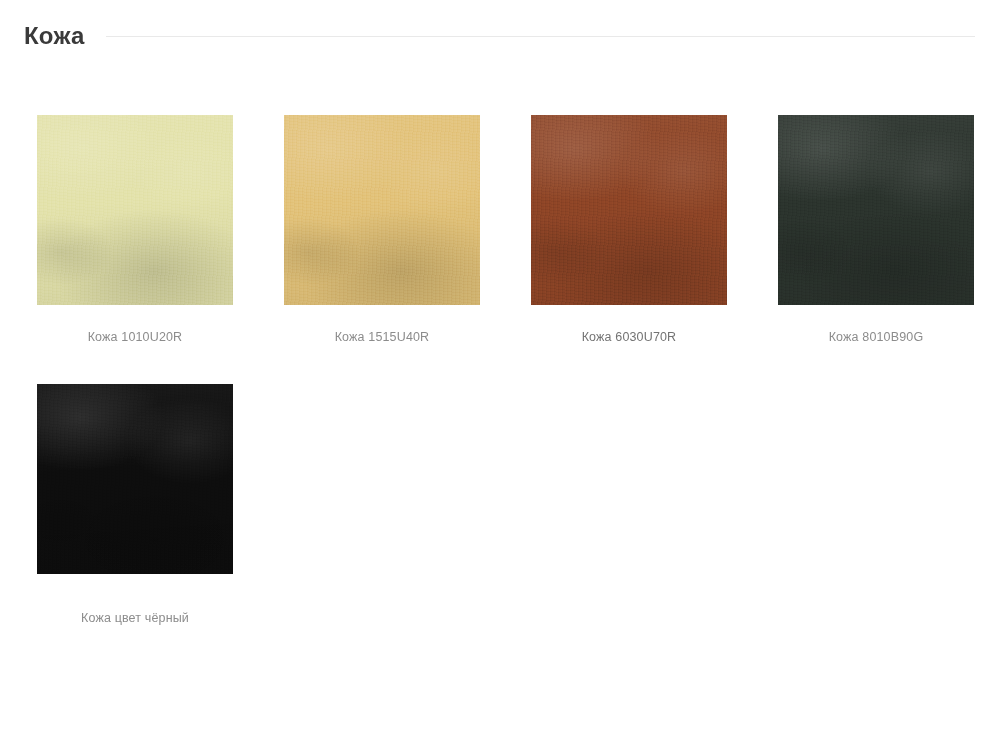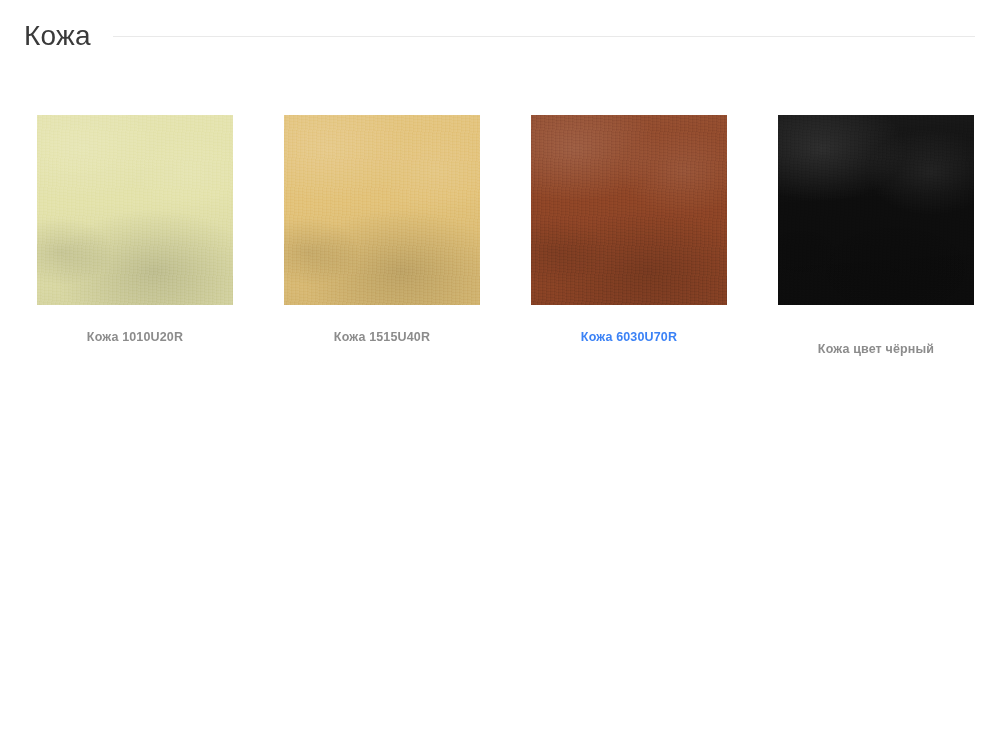--- a/index.html
+++ b/index.html
@@ -23,22 +23,22 @@
     left: 0;
     top: 0;
     width: 1000px;
     height: 72px;
     display: flex;
     align-items: center;
     padding-left: 24px;
     box-sizing: border-box;
   }
   .section-title {
-    font-size: 28px;
-    font-weight: 400;
+    font-size: 24px;
+    font-weight: 700;
     color: #3a3a3a;
     letter-spacing: 0.2px;
     white-space: nowrap;
     line-height: 1;
   }
   .section-rule {
     flex: 1 1 auto;
     height: 1px;
     background: #e9e9e9;
     margin-left: 22px;
@@ -46,21 +46,20 @@
   }
 
   
   .swatch-grid {
     position: absolute;
     left: 37px;
     top: 115px;
     width: 937px;
     display: flex;
     flex-wrap: wrap;
-    font-weight: bold;
   }
   .swatch-cell {
     width: 196px;
     margin-right: 51px;
     margin-bottom: 39px;
     display: flex;
     flex-direction: column;
     align-items: center;
   }
   .swatch-cell:nth-child(4n) {
@@ -136,21 +135,28 @@
         <div class="mottle"></div>
         <div class="grain"></div>
       </div>
       <div class="swatch-label" style="color: rgb(140, 140, 140);">Кожа 1515U40R</div>
     </div>
     <div class="swatch-cell">
       <div class="swatch-tile" style="background-color: rgb(139, 67, 37);">
         <div class="mottle"></div>
         <div class="grain"></div>
       </div>
-      <div class="swatch-label" style="color: #3b82f6; text-align: right;">Кожа 6030U70R</div>
+      <div class="swatch-label" style="color: #737373; text-align: right;">Кожа 6030U70R</div>
+    </div>
+    <div class="swatch-cell">
+      <div class="swatch-tile" style="background-color: rgb(42, 50, 44);">
+        <div class="mottle"></div>
+        <div class="grain"></div>
+      </div>
+      <div class="swatch-label" style="color: rgb(140, 140, 140);">Кожа 8010B90G</div>
     </div>
     <div class="swatch-cell">
       <div class="swatch-tile" style="background-color: rgb(13, 13, 13);">
         <div class="mottle"></div>
         <div class="grain"></div>
       </div>
       <div class="swatch-label" style="color: rgb(140, 140, 140); margin-top: 36px;">Кожа цвет чёрный</div>
     </div>
   </div>
 

